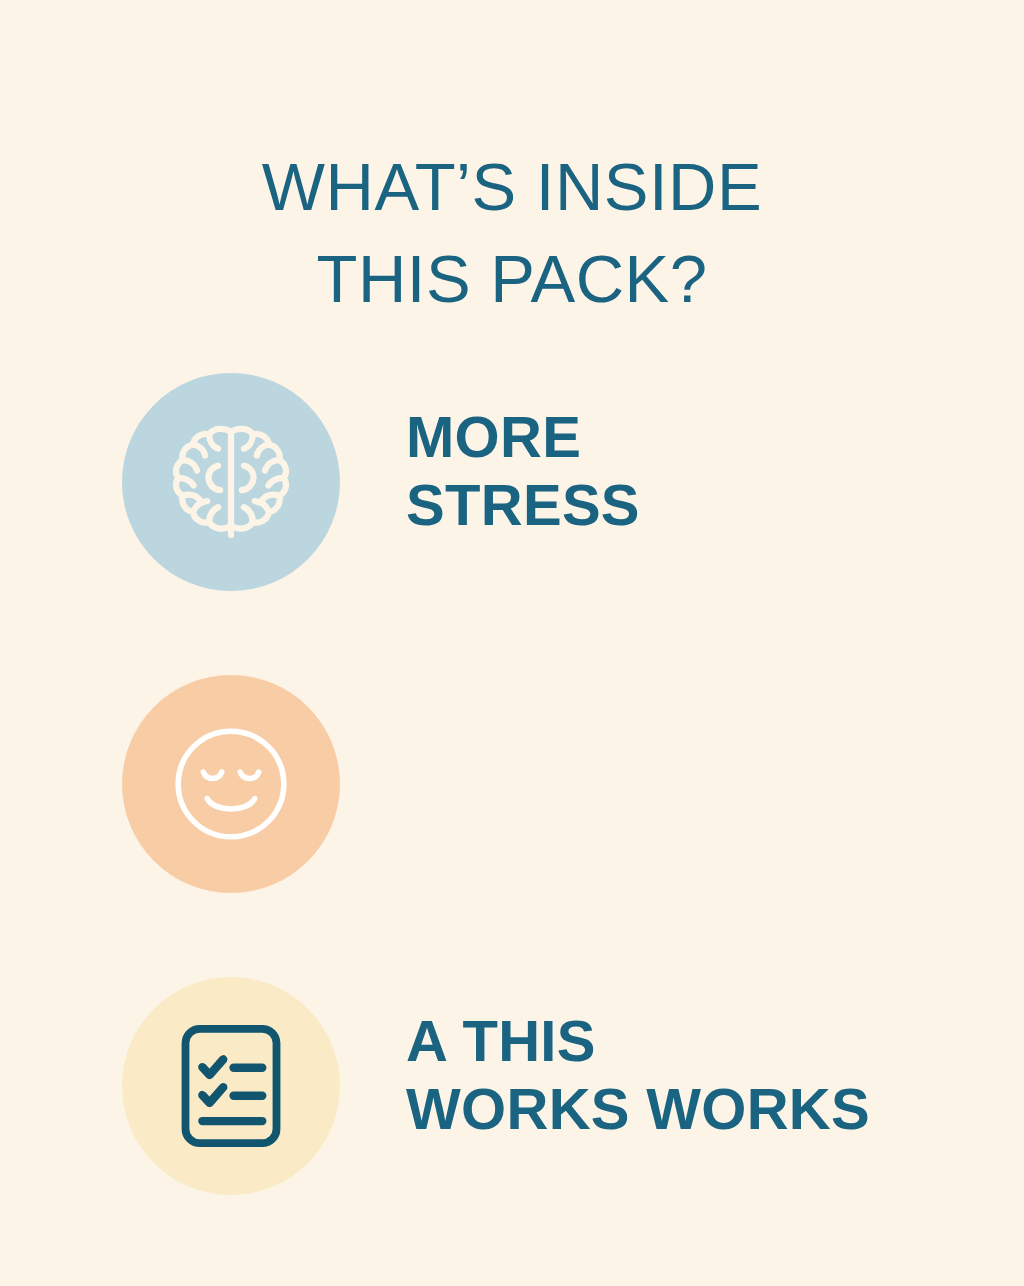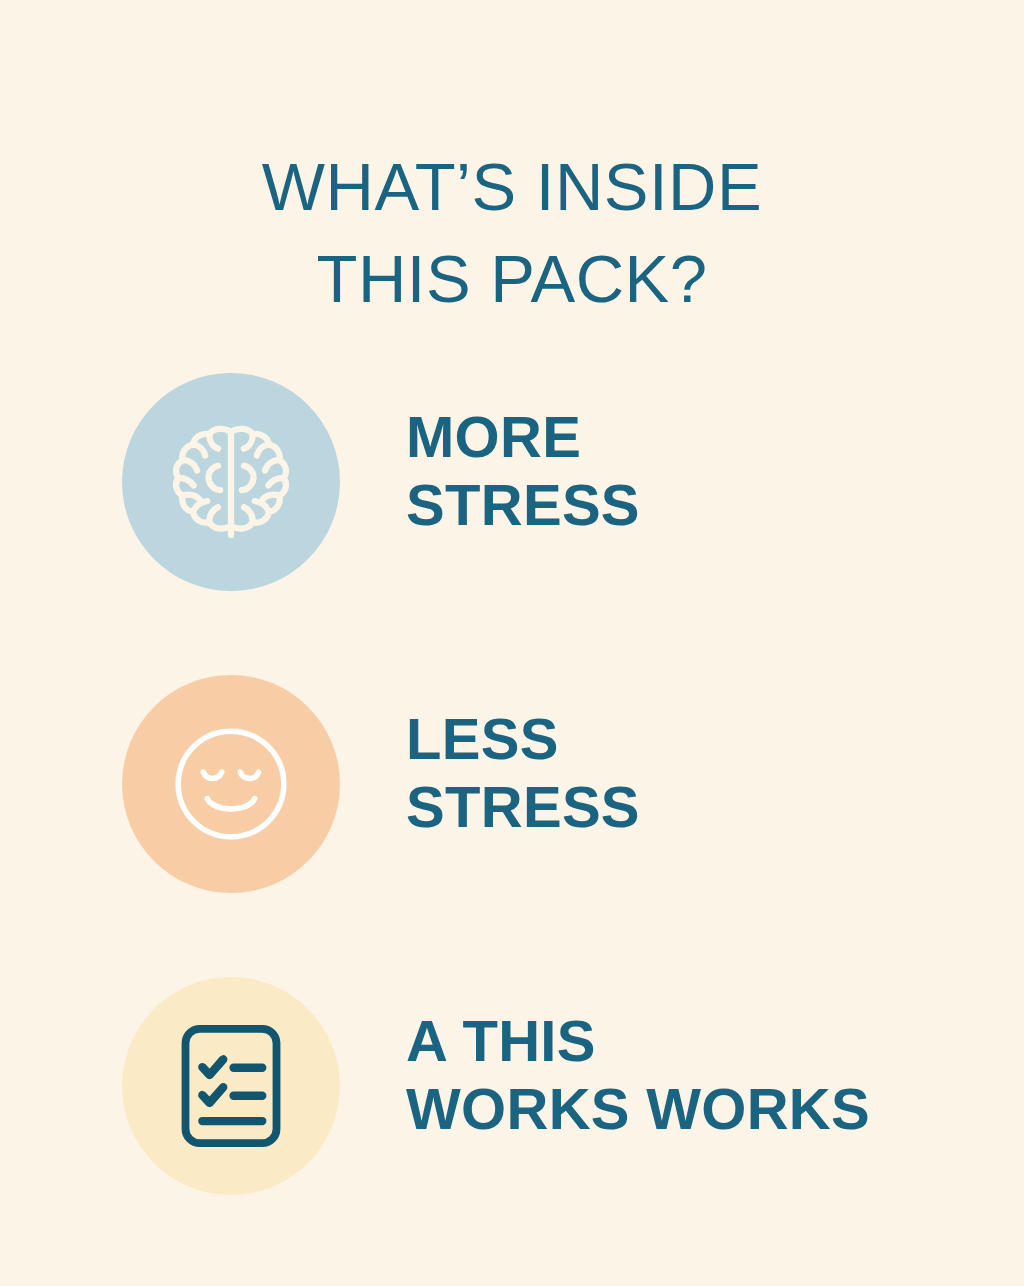--- a/index.html
+++ b/index.html
@@ -153,24 +153,20 @@
       <div class="icon-badge" style="background:#F8CDA6;">
         <span>
           <svg width="132" height="132" viewBox="0 0 100 100" fill="none" stroke="#FFFFFF" stroke-width="4.2" stroke-linecap="round" stroke-linejoin="round">
             <circle cx="50" cy="50" r="40"></circle>
             <path d="M29 41 C31.5 47.5 40.5 47.5 43 41"></path>
             <path d="M57 41 C59.5 47.5 68.5 47.5 71 41"></path>
             <path d="M32 61 C37 71.5 63 71.5 68 61"></path>
           </svg>
         </span>
       </div>
-      <div class="feature-text">
-        <span class="line">LESS</span>
-        <span class="line">STRESS</span>
-      </div>
     </div>
 
     <div class="feature-row">
       <div class="icon-badge" style="background:#FAEBC6;">
         <span>
           <svg width="118" height="130" viewBox="0 0 86 100" fill="none" stroke="#12556F" stroke-linecap="round" stroke-linejoin="round">
             <rect x="8" y="6" width="70" height="88" rx="11" ry="11" stroke-width="6"></rect>
             <path d="M21 35.5 L26.5 41.5 L37 29.5" stroke-width="6.5"></path>
             <line x1="45" y1="36" x2="67" y2="36" stroke-width="6.5"></line>
             <path d="M21 57 L26.5 63 L37 51" stroke-width="6.5"></path>

